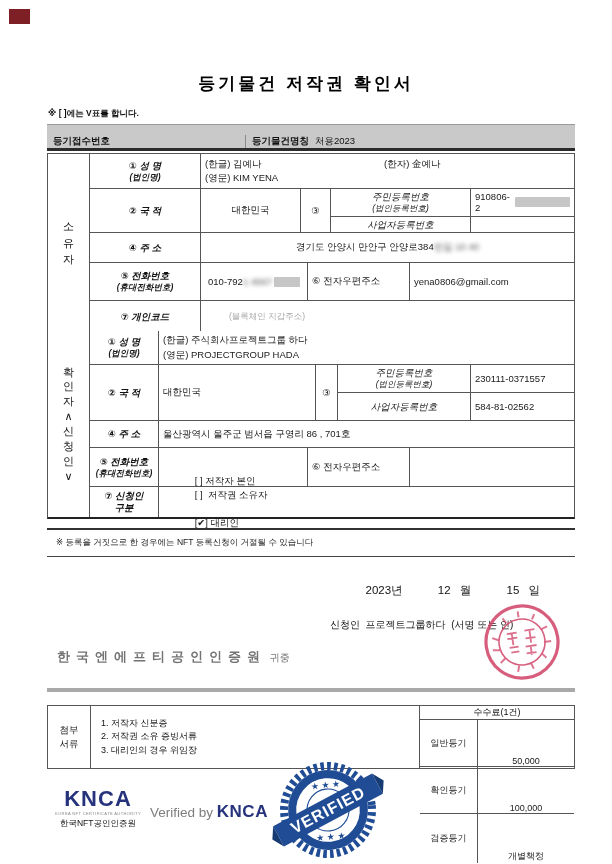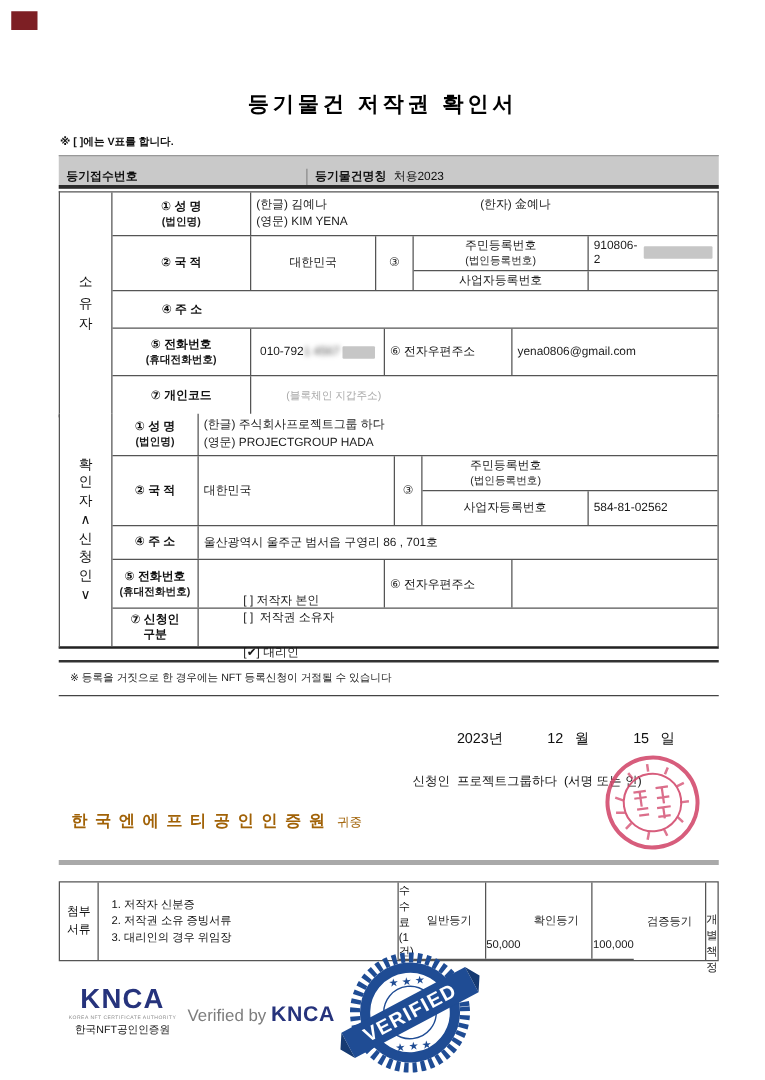--- a/index.html
+++ b/index.html
@@ -26,21 +26,21 @@
   .tbl1 { top:153px; border-top:1px solid #555; border-bottom:2px solid #333; }
   .tbl2 { top:331px; border-bottom:2.5px solid #222; }
   .vcol { width:42px; border-right:1px solid #555; display:flex; align-items:center; justify-content:center; }
   .vtext { width:14px; word-break:break-all; text-align:center; line-height:1.5; font-size:11px; color:#111; }
   .vtext.bold { font-weight:normal; line-height:1.35; }
   .rows { flex:1; display:flex; flex-direction:column; }
   .r { display:flex; border-bottom:1px solid #555; align-items:stretch; }
   .r:last-child { border-bottom:none; }
   .c { border-right:1px solid #555; display:flex; align-items:center; padding:2px 4px; }
   .c:last-child { border-right:none; }
-  .lblc { flex-direction:column; justify-content:center; text-align:right; line-height:1.25; }
+  .lblc { flex-direction:column; justify-content:center; text-align:right; line-height:1.25;font-style:italic; }
   .lbl { font-weight:bold; color:#111; white-space:nowrap; }
   .sub { font-size:8.5px; font-weight:bold; white-space:nowrap; }
   .grow { flex:1; }
   .center { justify-content:center; text-align:center; }
   .stack { display:flex; flex-direction:column; flex:1; }
   .stack > .srow { display:flex; flex:1; border-bottom:1px solid #555; }
   .stack > .srow:last-child { border-bottom:none; }
   .nmline { line-height:1.5; }
   .redact { display:inline-block; height:10px; background:#c6c6c6; border-radius:1px;
             vertical-align:middle; margin-left:2px; }
@@ -51,33 +51,33 @@
   .rule { position:absolute; left:47px; width:528px; background:#333; }
   .rule1 { top:528px; height:2px; }
   .rule2 { top:556px; height:1px; background:#444; }
   .rule3 { top:688px; height:4px; background:#a9a9a9; }
   .nft-note { position:absolute; left:56px; top:537px; font-size:8.5px; color:#222; }
 
   .dateline { position:absolute; left:0; top:583px; width:540px; text-align:right;
               font-size:11.5px; color:#111; word-spacing:6px; }
   .dateline span { margin-left:26px; }
   .applicant-line { position:absolute; left:330px; top:618px; font-size:10px; color:#111; }
-  .recipient { position:absolute; left:57px; top:648px; font-size:13px; color:#a16207; }
+  .recipient { position:absolute; left:57px; top:648px; font-size:13px; color:#737373; }
   .recipient .rname { font-weight:bold; letter-spacing:6px; }
   .recipient .rsuf { font-size:10px; letter-spacing:0; }
 
   .stamp { position:absolute; left:482px; top:602px; width:80px; height:80px; opacity:.88; }
 
   .bottom-tbl { position:absolute; left:47px; top:705px; width:528px; height:64px;
                 display:flex; border:1px solid #555; font-size:9px; background:#fff; }
   .bt-vcol { width:43px; border-right:1px solid #555; display:flex; align-items:center;
              justify-content:center; text-align:center; line-height:1.4; font-size:9.5px; color:#111; }
   .bt-list { width:329px; border-right:1px solid #555; display:flex; flex-direction:column;
              justify-content:center; padding-left:10px; line-height:1.45; color:#111; }
-  .fee { flex:1; display:flex; }
+  .fee { flex:1; display:flex; flex-direction:column; }
   .fee-h { flex:1.1; display:flex; align-items:center; justify-content:center;
            border-bottom:1px solid #555; font-size:9px; color:#111; }
   .fee-r { flex:1; display:flex; border-bottom:1px solid #555; }
   .fee-r:last-child { border-bottom:none; }
   .fee-n { width:58px; border-right:1px solid #555; display:flex; align-items:center; justify-content:center; }
   .fee-v { flex:1; display:flex; align-items:center; justify-content:center;margin-top:36px; }
 
   .knca-logo { position:absolute; left:53px; top:788px; width:90px; text-align:center; }
   .knca-word { font-size:22px; font-weight:bold; color:#26337c; letter-spacing:1px; line-height:1; }
   .knca-cap { font-size:4px; color:#8a8a8a; letter-spacing:.4px; margin-top:1px; }
@@ -159,20 +159,24 @@
               <span></span>
             </div>
           </div>
         </div>
       </div>
 
       <div class="r" style="height:30px">
         <div class="c lblc" style="width:111px">
           <span class="lbl">④ 주 소</span>
         </div>
+        <div class="c grow center">
+          <span>경기도 안양시 만안구 안양로384</span>
+          <span class="blurred">번길 10 40</span>
+        </div>
       </div>
 
       <div class="r" style="height:38px">
         <div class="c lblc" style="width:111px">
           <span class="lbl">⑤ 전화번호</span>
           <span class="sub">(휴대전화번호)</span>
         </div>
         <div class="c center" style="width:107px">
           <span>010-792</span>
             <span class="blurred">1 4567</span>
@@ -224,20 +228,23 @@
           <span>대한민국</span>
         </div>
         <div class="c center" style="width:22px;padding:0">
           <span>③</span>
         </div>
         <div class="stack">
           <div class="srow">
             <div class="c lblc" style="width:133px">
               <span>주민등록번호</span>
               <span class="sub" style="font-weight:normal">(법인등록번호)</span>
+            </div>
+            <div class="c grow">
+              <span>230111-0371557</span>
             </div>
           </div>
           <div class="srow">
             <div class="c lblc" style="width:133px">
               <span>사업자등록번호</span>
             </div>
             <div class="c grow">
               <span>584-81-02562</span>
             </div>
           </div>

